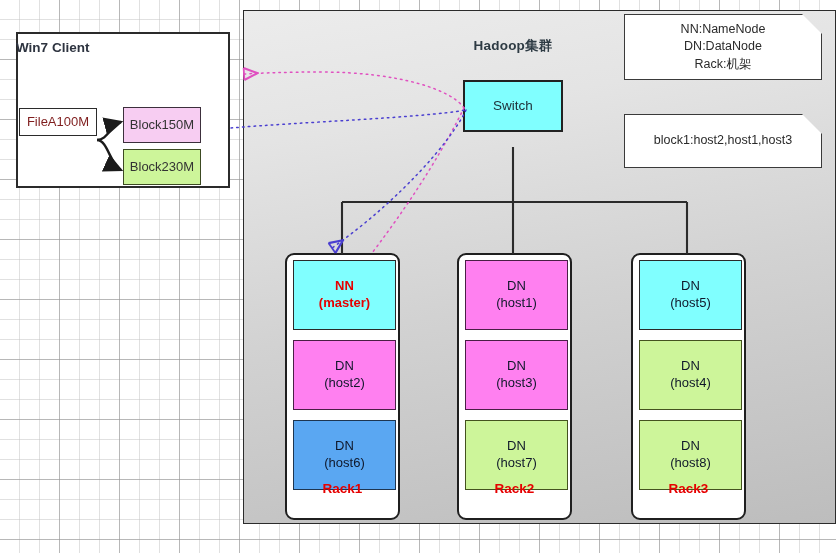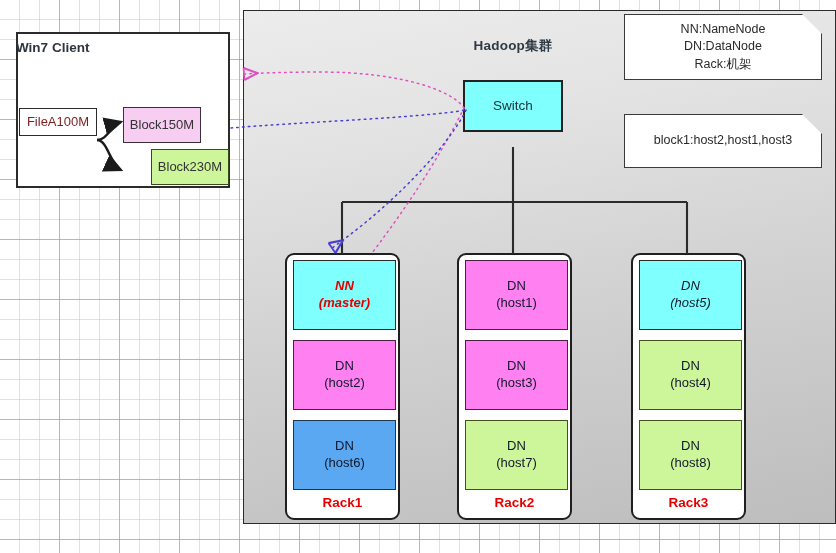--- a/index.html
+++ b/index.html
@@ -56,21 +56,21 @@
     font-size:13px;color:#7f1d1d;
   }
   .block1{
     left:123px;top:107px;width:78px;height:36px;
     background:#f7cdf2;border:1.6px solid #3c2f3c;
     font-size:13px;color:#333;
   }
   .block2{
     left:123px;top:149px;width:78px;height:36px;
     background:#cdf59a;border:1.6px solid #3c4a22;
-    font-size:13px;color:#333;margin-left:28px;
+    font-size:13px;color:#333;
   }
 
   .switch{
     left:463px;top:80px;width:100px;height:52px;
     background:#80ffff;border:2px solid #222;
     font-size:13.5px;color:#20343c;
   }
 
   
   .note{
@@ -104,29 +104,29 @@
 
   .node{
     position:absolute;box-sizing:border-box;left:6px;width:103px;height:70px;
     display:flex;flex-direction:column;align-items:center;justify-content:center;
     font-size:13px;color:#0f172a;line-height:1.3;
   }
   .slot0{top:5px;}
   .slot1{top:85px;}
   .slot2{top:165px;}
 
-  .n-cyan{background:#80ffff;border:1.8px solid #2a2a2a;font-style:italic;}
+  .n-cyan{background:#80ffff;border:1.8px solid #2a2a2a;}
   .n-magenta{background:#ff80f0;border:1.8px solid #4a1f46;}
   .n-green{background:#cdf59a;border:1.8px solid #44521f;}
   .n-blue{background:#5aa7f2;border:1.8px solid #1e3550;}
 
   .node.master{color:#e60000;font-weight:bold;}
 
   .rack-label{
-    position:absolute;left:0;bottom:8px;width:100%;text-align:center;
+    position:absolute;left:0;bottom:22px;width:100%;text-align:center;
     font-size:13.5px;font-weight:bold;color:#e60000;
   }
 
   svg.overlay{position:absolute;left:0;top:0;width:836px;height:553px;pointer-events:none;}
 </style>
 </head>
 <body>
 
 <div id="canvas">
 

